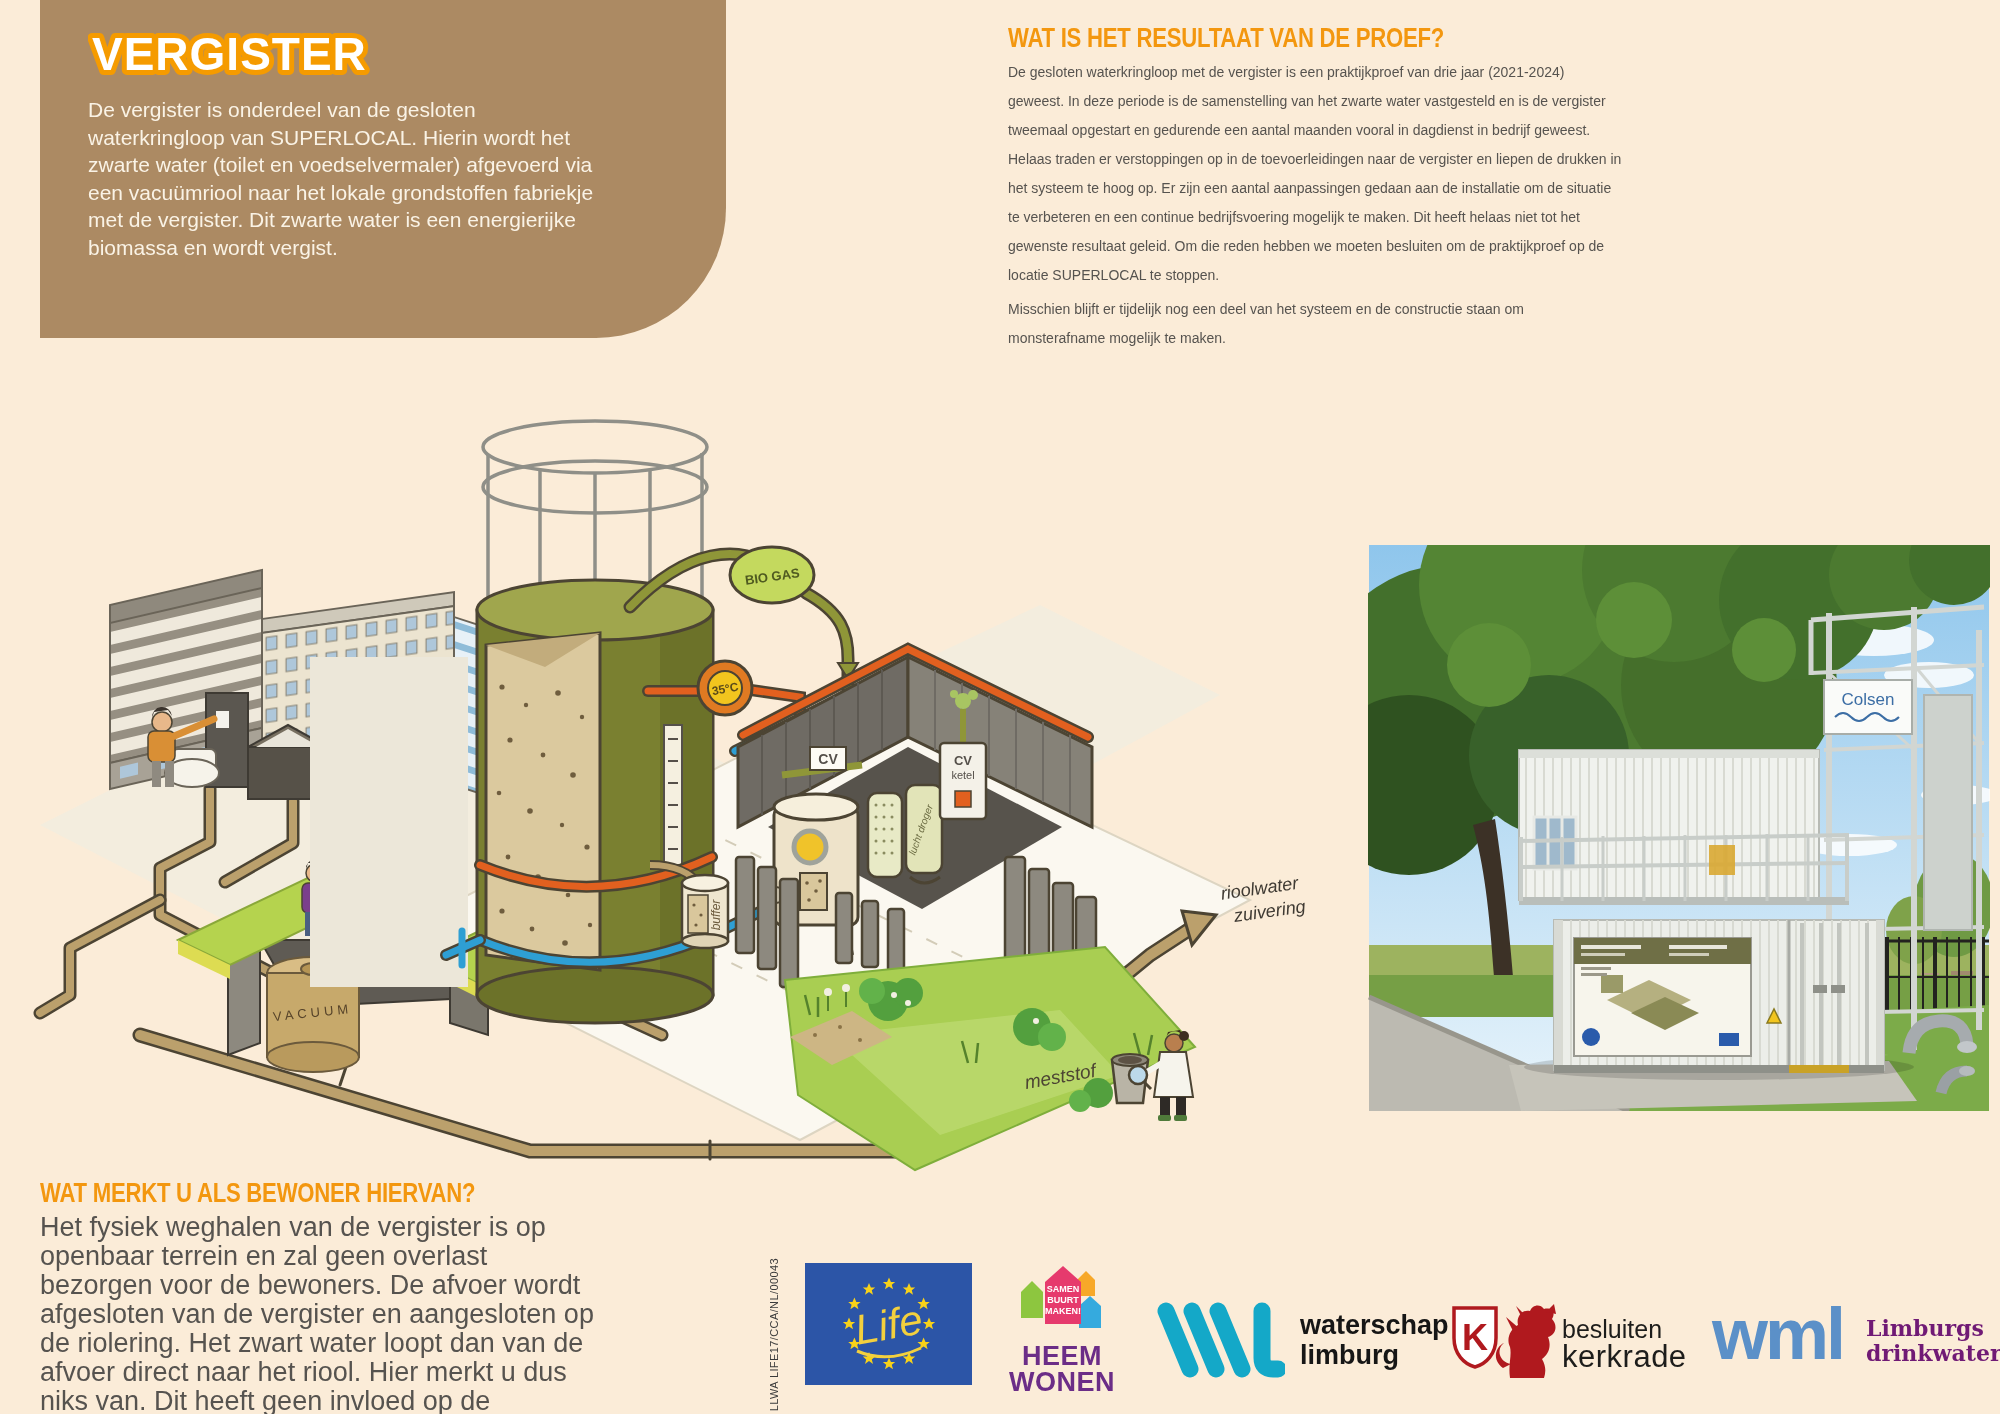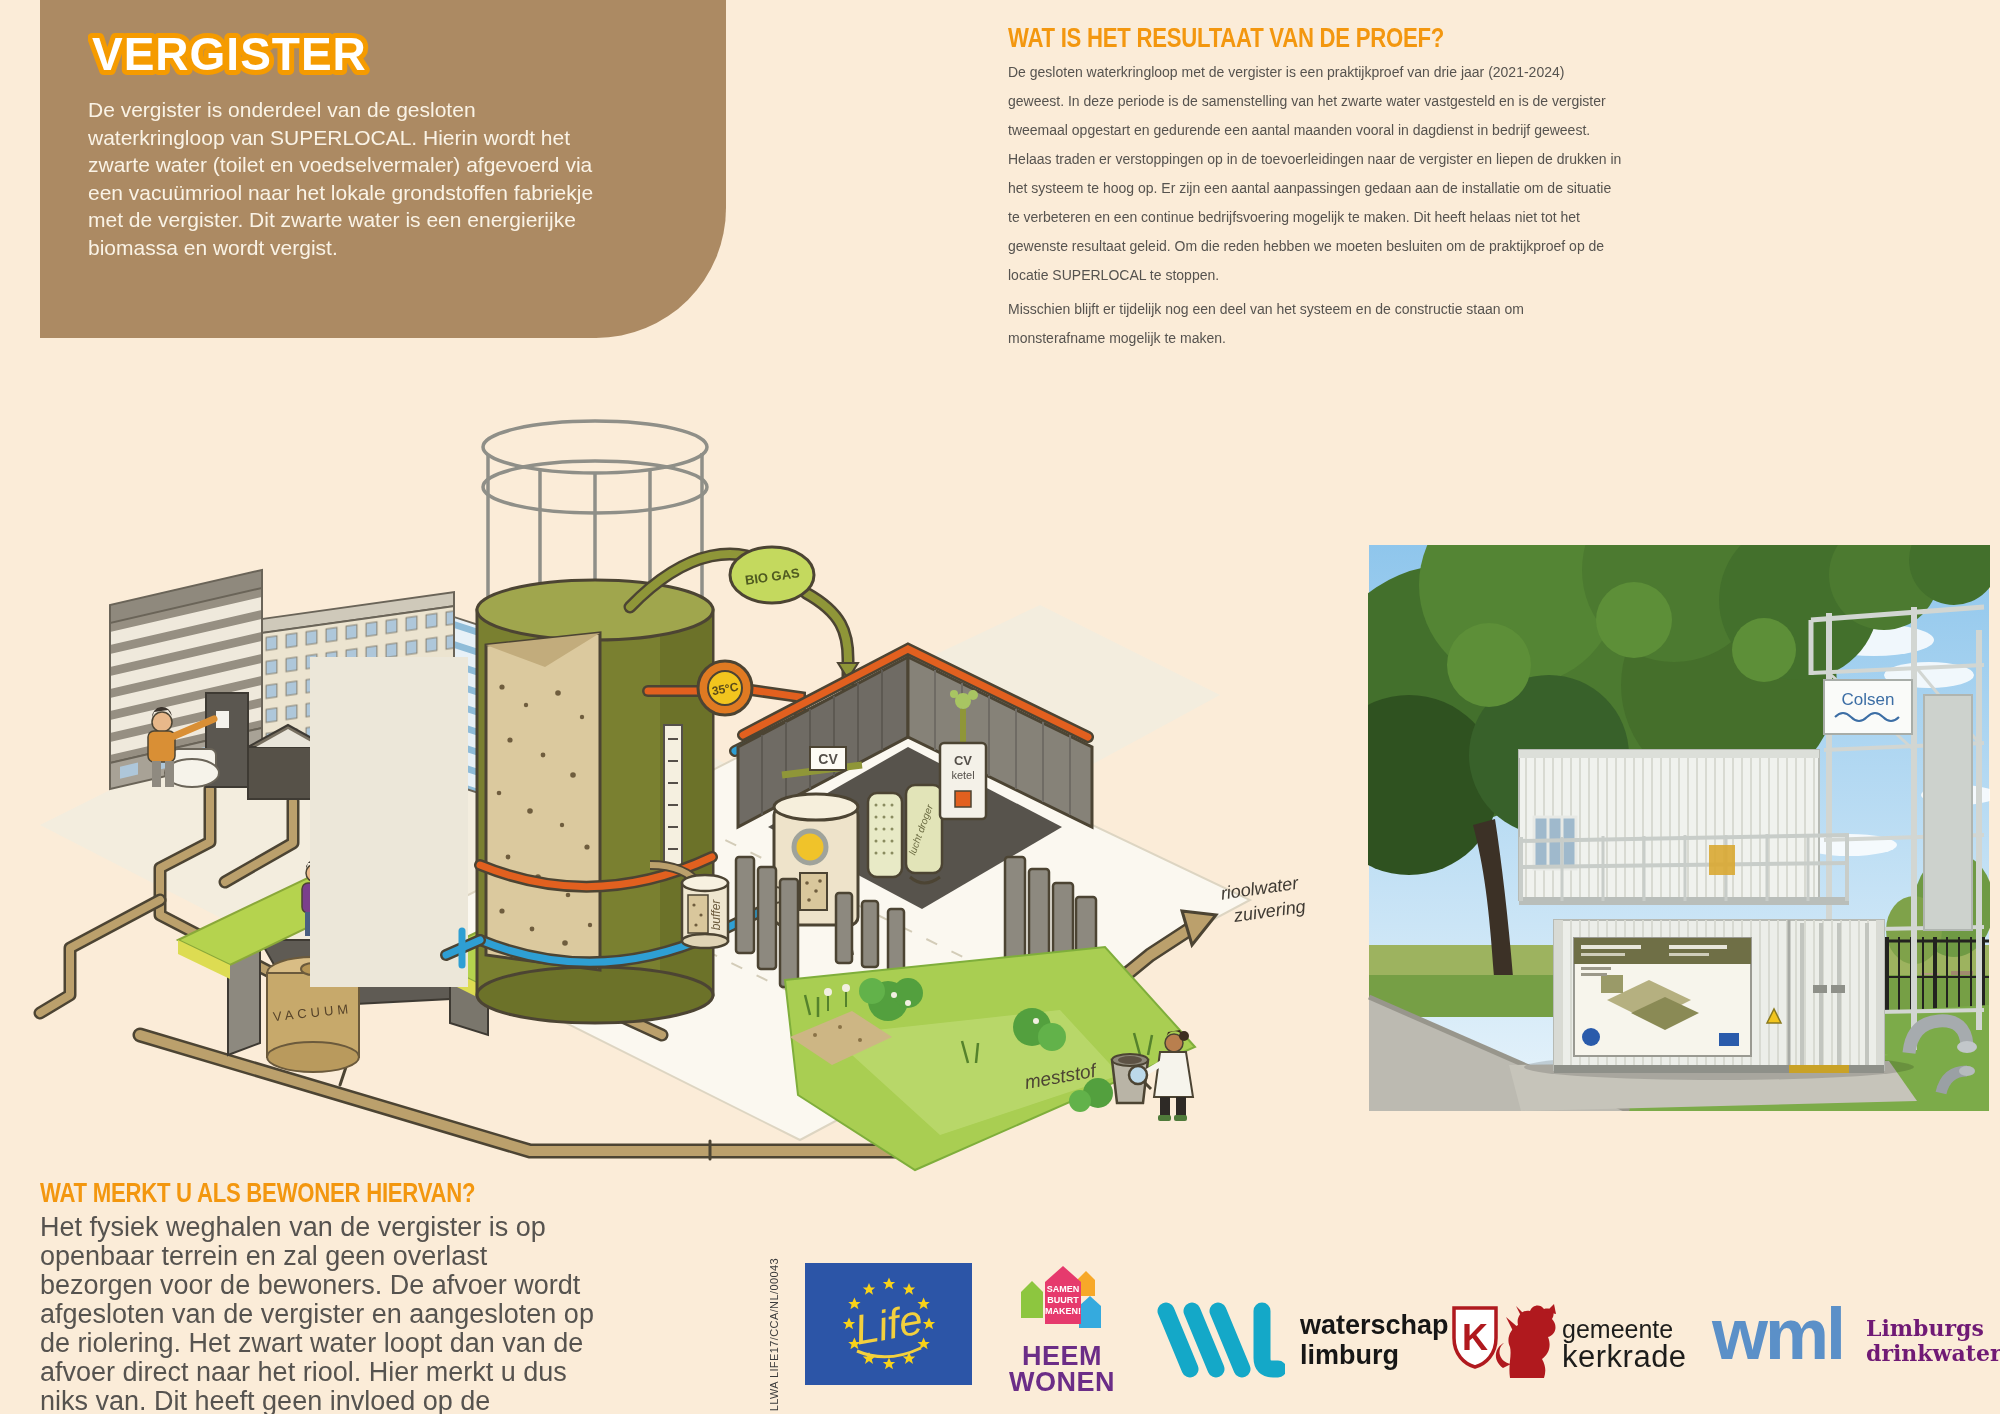--- a/index.html
+++ b/index.html
@@ -656,21 +656,21 @@
       <g fill="#b0191e">
         <path d="M60,76 C58,62 62,54 60,45 C56,37 60,27 68,23 C66,15 72,7 80,9 C82,3 90,1 94,7 C102,5 106,11 102,17 C108,23 106,33 98,35 C102,45 98,53 92,57 C96,64 96,70 94,76 Z"></path>
         <path d="M70,27 L56,15 L63,29 Z"></path>
           <path d="M78,16 L66,4 L73,18 Z"></path>
         <path d="M61,62 C49,60 46,47 54,41 C45,45 42,58 53,66 Z"></path>
         <path d="M96,10 L104,2 L106,12 Z"></path>
       </g>
     </svg>
   </div>
   <div class="abs" style="left:1562px;top:1316px">
-    <div class="kk-line1">gemeente</div>
+    <div class="kk-line1">besluiten</div>
     <div class="kk-line2">kerkrade</div>
   </div>
 
   <div class="abs wml-mark" style="left:1712px;top:1298px">wml</div>
   <div class="abs wml-tag" style="left:1866px;top:1316px">
     <div>Limburgs</div>
     <div>drinkwater</div>
   </div>
 
 </div>

